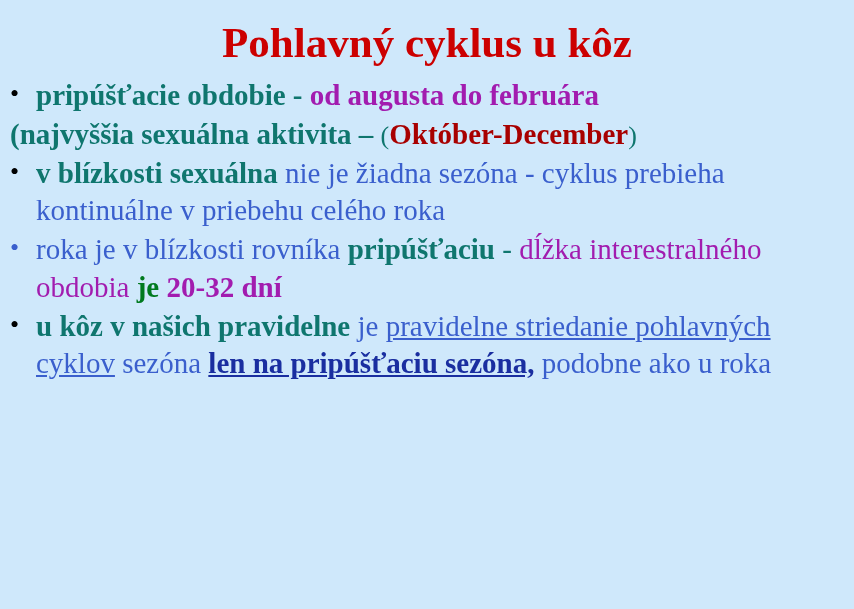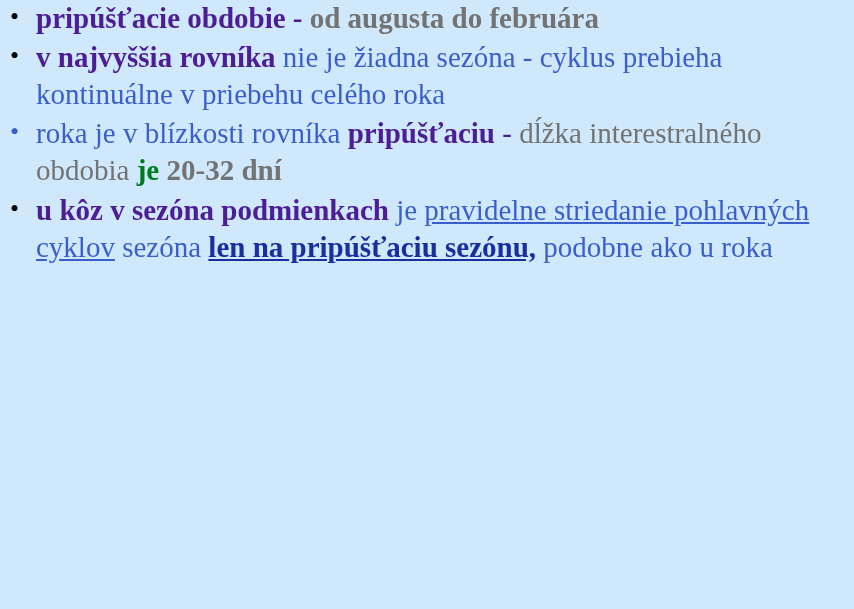--- a/index.html
+++ b/index.html
@@ -49,60 +49,64 @@
     text-align: left;
     font-size: 26px;
     line-height: 1.28;
   }
   .bullet.black { color: #000; }
   .bullet.blue { color: #3a5fcd; }
   .bullet-text {
     flex: 1 1 auto;
   }
   .b { font-weight: bold; }
-  .red { color: #737373; }
+  .red { color: #a21caf; }
   .darkred { color: #a80000; }
   .blue { color: #3a5fcd; }
   .navy { color: #1a2ea0; }
   .green { color: #007a1f; }
-  .black { color: #4c1d95; }
+  .black { color: #0f766e; }
   .u { text-decoration: underline; }
   .small-paren { font-size: 26px; }
 </style>
 </head>
 <body>
 
 <div class="slide">
 
+  <div class="title">Pohlavný cyklus u kôz</div>
 
   <div class="body-block">
 
     <div class="line bullet-row">
       <span class="bullet black">•</span>
       <span class="bullet-text">
         <span class="b black">pripúšťacie obdobie - </span><span class="b red">od augusta do februára</span>
       </span>
     </div>
 
+    <div class="line">
+      <span class="b black">(najvyššia sexuálna aktivita – </span><span class="small-paren black">(</span><span class="b darkred">Október-December</span><span class="small-paren black">)</span>
+    </div>
 
     <div class="line bullet-row">
       <span class="bullet black">•</span>
       <span class="bullet-text">
-        <span class="b black"> v najvyššia rovníka </span><span class="blue">nie je žiadna sezóna - cyklus prebieha kontinuálne v priebehu celého roka</span>
+        <span class="b black"> v blízkosti sexuálna </span><span class="blue">nie je žiadna sezóna - cyklus prebieha kontinuálne v priebehu celého roka</span>
       </span>
     </div>
 
     <div class="line bullet-row">
       <span class="bullet blue">•</span>
       <span class="bullet-text">
         <span class="blue">roka je v blízkosti rovníka </span><span class="b black">pripúšťaciu</span><span class="black"> - </span><span class="red">dĺžka interestralného obdobia </span><span class="green b">je </span><span class="b red">20-32 dní</span>
       </span>
     </div>
 
     <div class="line bullet-row">
       <span class="bullet black">•</span>
       <span class="bullet-text">
-        <span class="b black">u kôz v sezóna podmienkach </span><span class="blue">je </span><span class="blue u">pravidelne striedanie pohlavných cyklov</span><span class="blue"> sezóna </span><span class="b navy u"> len na pripúšťaciu sezónu,</span><span class="blue"> podobne ako u roka</span>
+        <span class="b black">u kôz v našich pravidelne </span><span class="blue">je </span><span class="blue u">pravidelne striedanie pohlavných cyklov</span><span class="blue"> sezóna </span><span class="b navy u"> len na pripúšťaciu sezóna,</span><span class="blue"> podobne ako u roka</span>
       </span>
     </div>
 
   </div>
 </div>
 
 </body></html>

